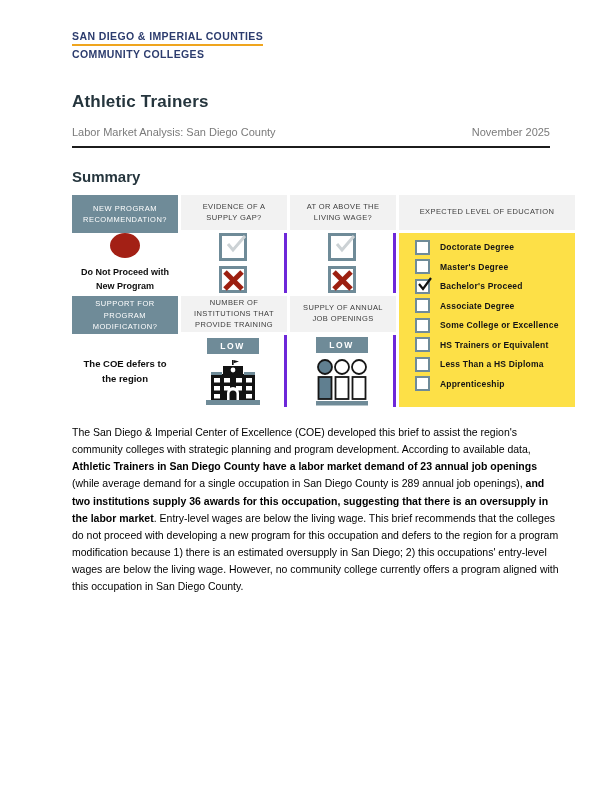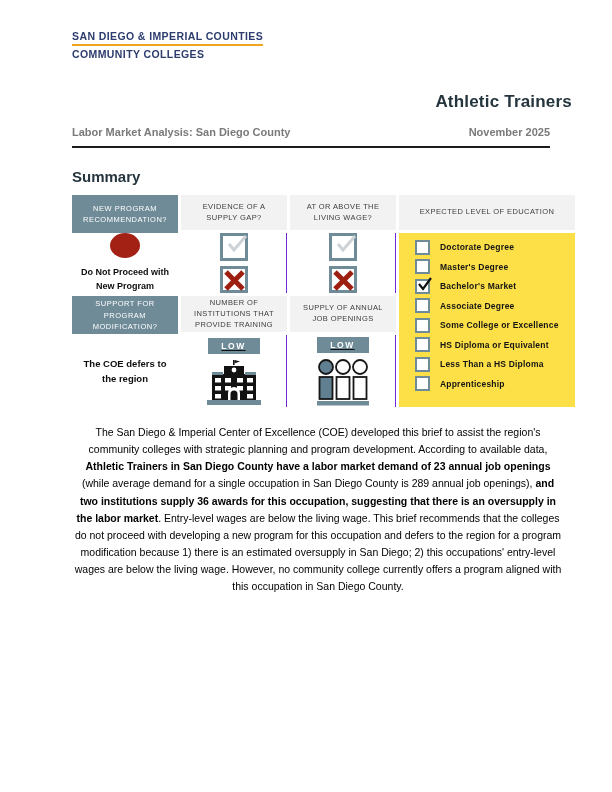--- a/index.html
+++ b/index.html
@@ -5,35 +5,35 @@
   html,body{margin:0;padding:0;background:#fff;}
   body{width:612px;height:792px;font-family:"Liberation Sans",sans-serif;color:#111;overflow:hidden;}
   .page{position:relative;width:612px;height:760px;background:#fff;box-sizing:border-box;padding:30px 40px 0 72px;}
 
   
   .logo{display:inline-block;}
   .logo-l1,.logo-l2{font-weight:800;font-size:10.5px;letter-spacing:0.4px;color:#2c3c6e;line-height:1.25;}
   .logo-rule{height:2px;background:#efa51e;margin:1px 0 2px 0;}
 
   
-  .title{margin:30px 0 0 0;font-size:17px;font-weight:800;color:#25353d;letter-spacing:0.2px;text-align:right;}
+  .title{margin:30px 0 0 0;font-size:17px;font-weight:800;color:#25353d;letter-spacing:0.2px;}
   .subrow{display:flex;justify-content:space-between;align-items:baseline;width:478px;margin-top:14px;
-          font-size:11px;font-weight:700;color:#7a7a7a;}
+          font-size:11px;font-weight:400;color:#7a7a7a;}
   .rule{width:478px;height:2px;background:#1c1c1c;margin-top:8px;}
 
   .summary-h{margin:20px 0 0 0;font-size:15px;font-weight:800;color:#25353d;}
 
   
   .table{margin-top:10px;display:grid;grid-template-columns:106px 106px 106px 176px;
          grid-template-rows:35px 60px 36px 72px;gap:3px;background:#fff;width:503px;}
   .cell{box-sizing:border-box;display:flex;flex-direction:column;align-items:center;justify-content:center;text-align:center;}
   .hdr{background:#f2f2f2;color:#3d3d3d;font-size:7.5px;letter-spacing:0.4px;line-height:1.45;padding:3px 6px;}
   .hdr-slate{background:#6f8b98;color:#fff;font-size:7.5px;letter-spacing:0.5px;line-height:1.5;padding:19px 8px;}
   .body-cell{background:#fff;}
-  .divr{border-right:1px solid #6d28d9;text-decoration:underline;}
+  .divr{border-right:3px solid #6d28d9;}
 
   .red-circle{width:30px;height:30px;border-radius:50%;background:#a32015;}
   .cell-label{font-size:9px;font-weight:800;color:#0d0d0d;line-height:1.5;margin-top:8px;max-width:92px;}
   .cell-label2{font-size:9.5px;font-weight:800;color:#0d0d0d;line-height:1.6;max-width:84px;}
 
   .icon-box{width:22px;height:22px;border:3px solid #6f8b98;background:#fff;position:relative;}
   .icon-box + .icon-box{margin-top:5px;}
   .icon-box svg{position:absolute;}
   .gray-check svg{top:-3px;left:1px;}
   .x-mark svg{top:-1px;left:-1px;}
@@ -45,21 +45,21 @@
   
   .edu-cell{grid-column:4;grid-row:2 / 5;background:#fde047;display:flex;flex-direction:column;
             justify-content:flex-start;align-items:flex-start;padding:8px 0 0 16px;gap:7.5px;}
   .edu-row{display:flex;align-items:center;gap:10px;height:12px;}
   .edu-box{width:11px;height:11px;border:2px solid #6f8b98;background:#fff;position:relative;flex:0 0 auto;}
   .edu-box .tick{display:none;position:absolute;top:-5px;left:0px;}
   .edu-box.checked .tick{display:block;}
   .edu-label{font-size:8.5px;font-weight:700;color:#151515;letter-spacing:0.2px;white-space:nowrap;}
 
   
-  .body-par{width:492px;margin:17px 5px 0 0;font-size:10.5px;line-height:1.63;color:#000;text-align:center;}
+  .body-par{width:492px;margin:17px 5px 0 0;font-size:10.5px;line-height:1.63;color:#000;}
   .body-par b{font-weight:800;}
 </style>
 </head>
 <body>
 
 <div class="page">
 
   <div class="logo">
     <div class="logo-l1">SAN DIEGO &amp; IMPERIAL COUNTIES</div>
     <div class="logo-rule"></div>
@@ -124,33 +124,33 @@
       <div class="edu-row">
         <span class="edu-box"></span>
         <span class="edu-label">Master's Degree</span>
       </div>
       <div class="edu-row">
         <span class="edu-box checked">
             <svg class="tick" width="16" height="15" viewBox="0 0 16 15">
               <polyline points="2,8 6,13 14,2" fill="none" stroke="#111" stroke-width="2.2"></polyline>
             </svg>
           </span>
-        <span class="edu-label">Bachelor's Market</span>
+        <span class="edu-label">Bachelor's Proceed</span>
       </div>
       <div class="edu-row">
         <span class="edu-box"></span>
         <span class="edu-label">Associate Degree</span>
       </div>
       <div class="edu-row">
         <span class="edu-box"></span>
         <span class="edu-label">Some College or Excellence</span>
       </div>
       <div class="edu-row">
         <span class="edu-box"></span>
-        <span class="edu-label">HS Diploma or Equivalent</span>
+        <span class="edu-label">HS Trainers or Equivalent</span>
       </div>
       <div class="edu-row">
         <span class="edu-box"></span>
         <span class="edu-label">Less Than a HS Diploma</span>
       </div>
       <div class="edu-row">
         <span class="edu-box"></span>
         <span class="edu-label">Apprenticeship</span>
       </div>
     </div>

